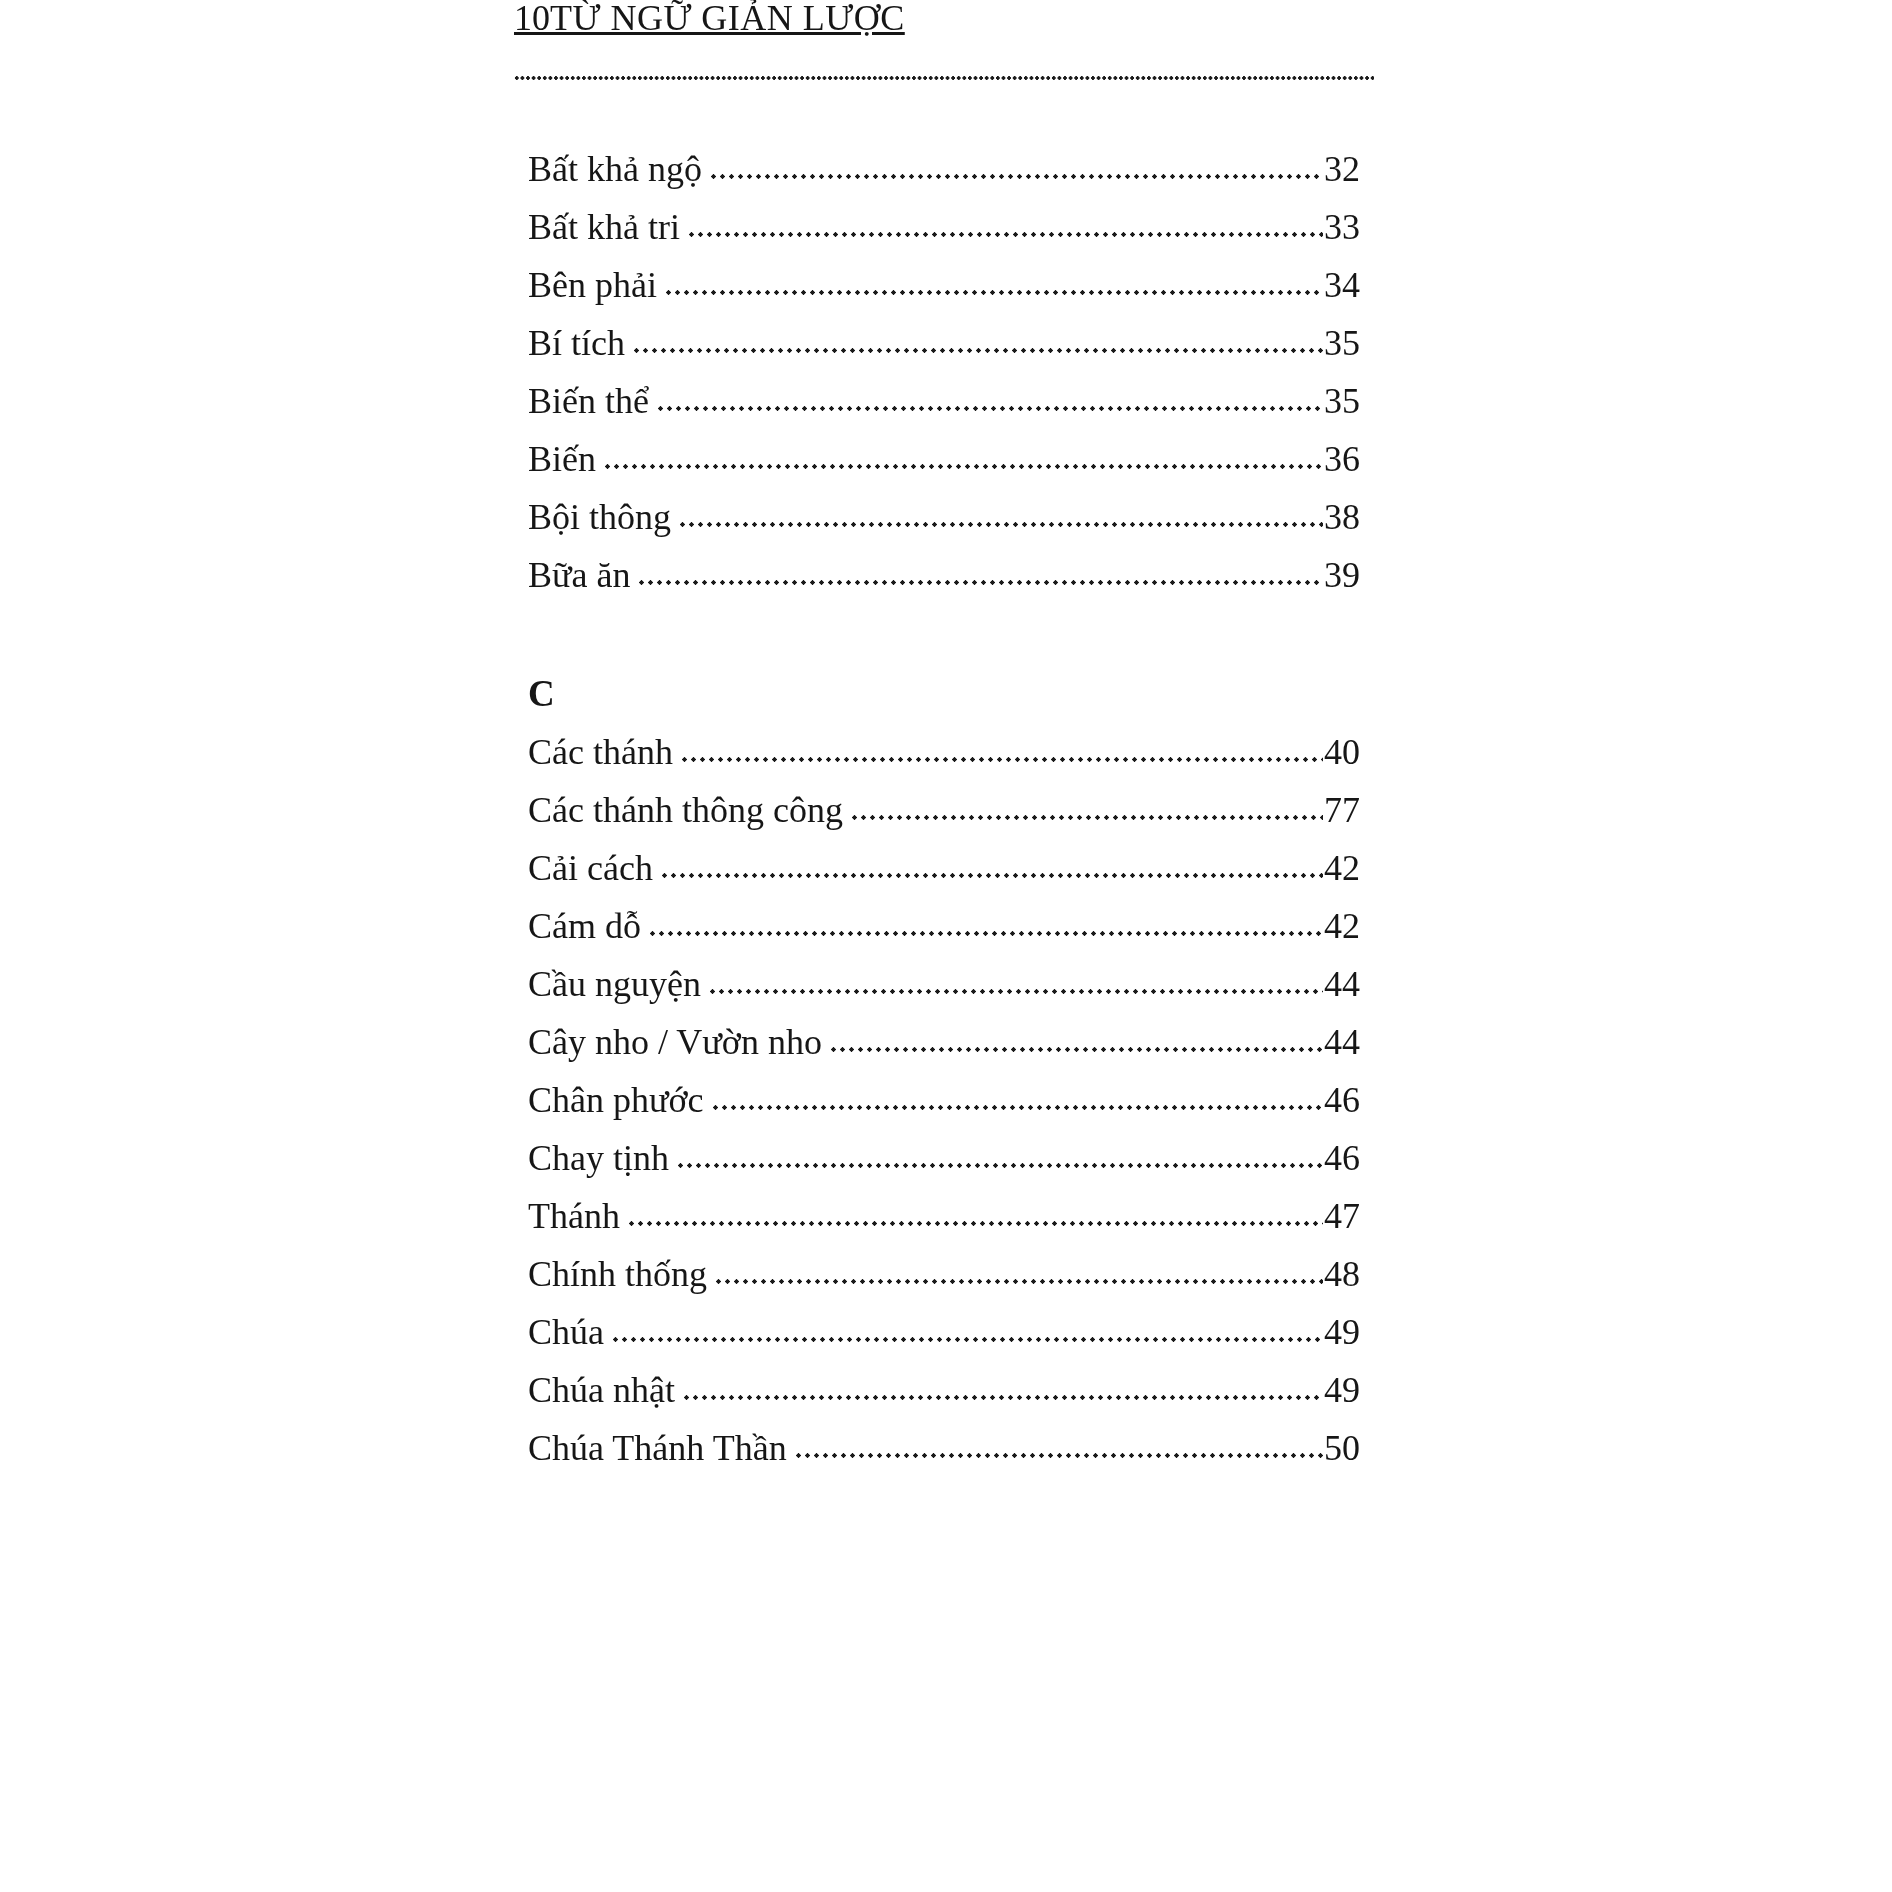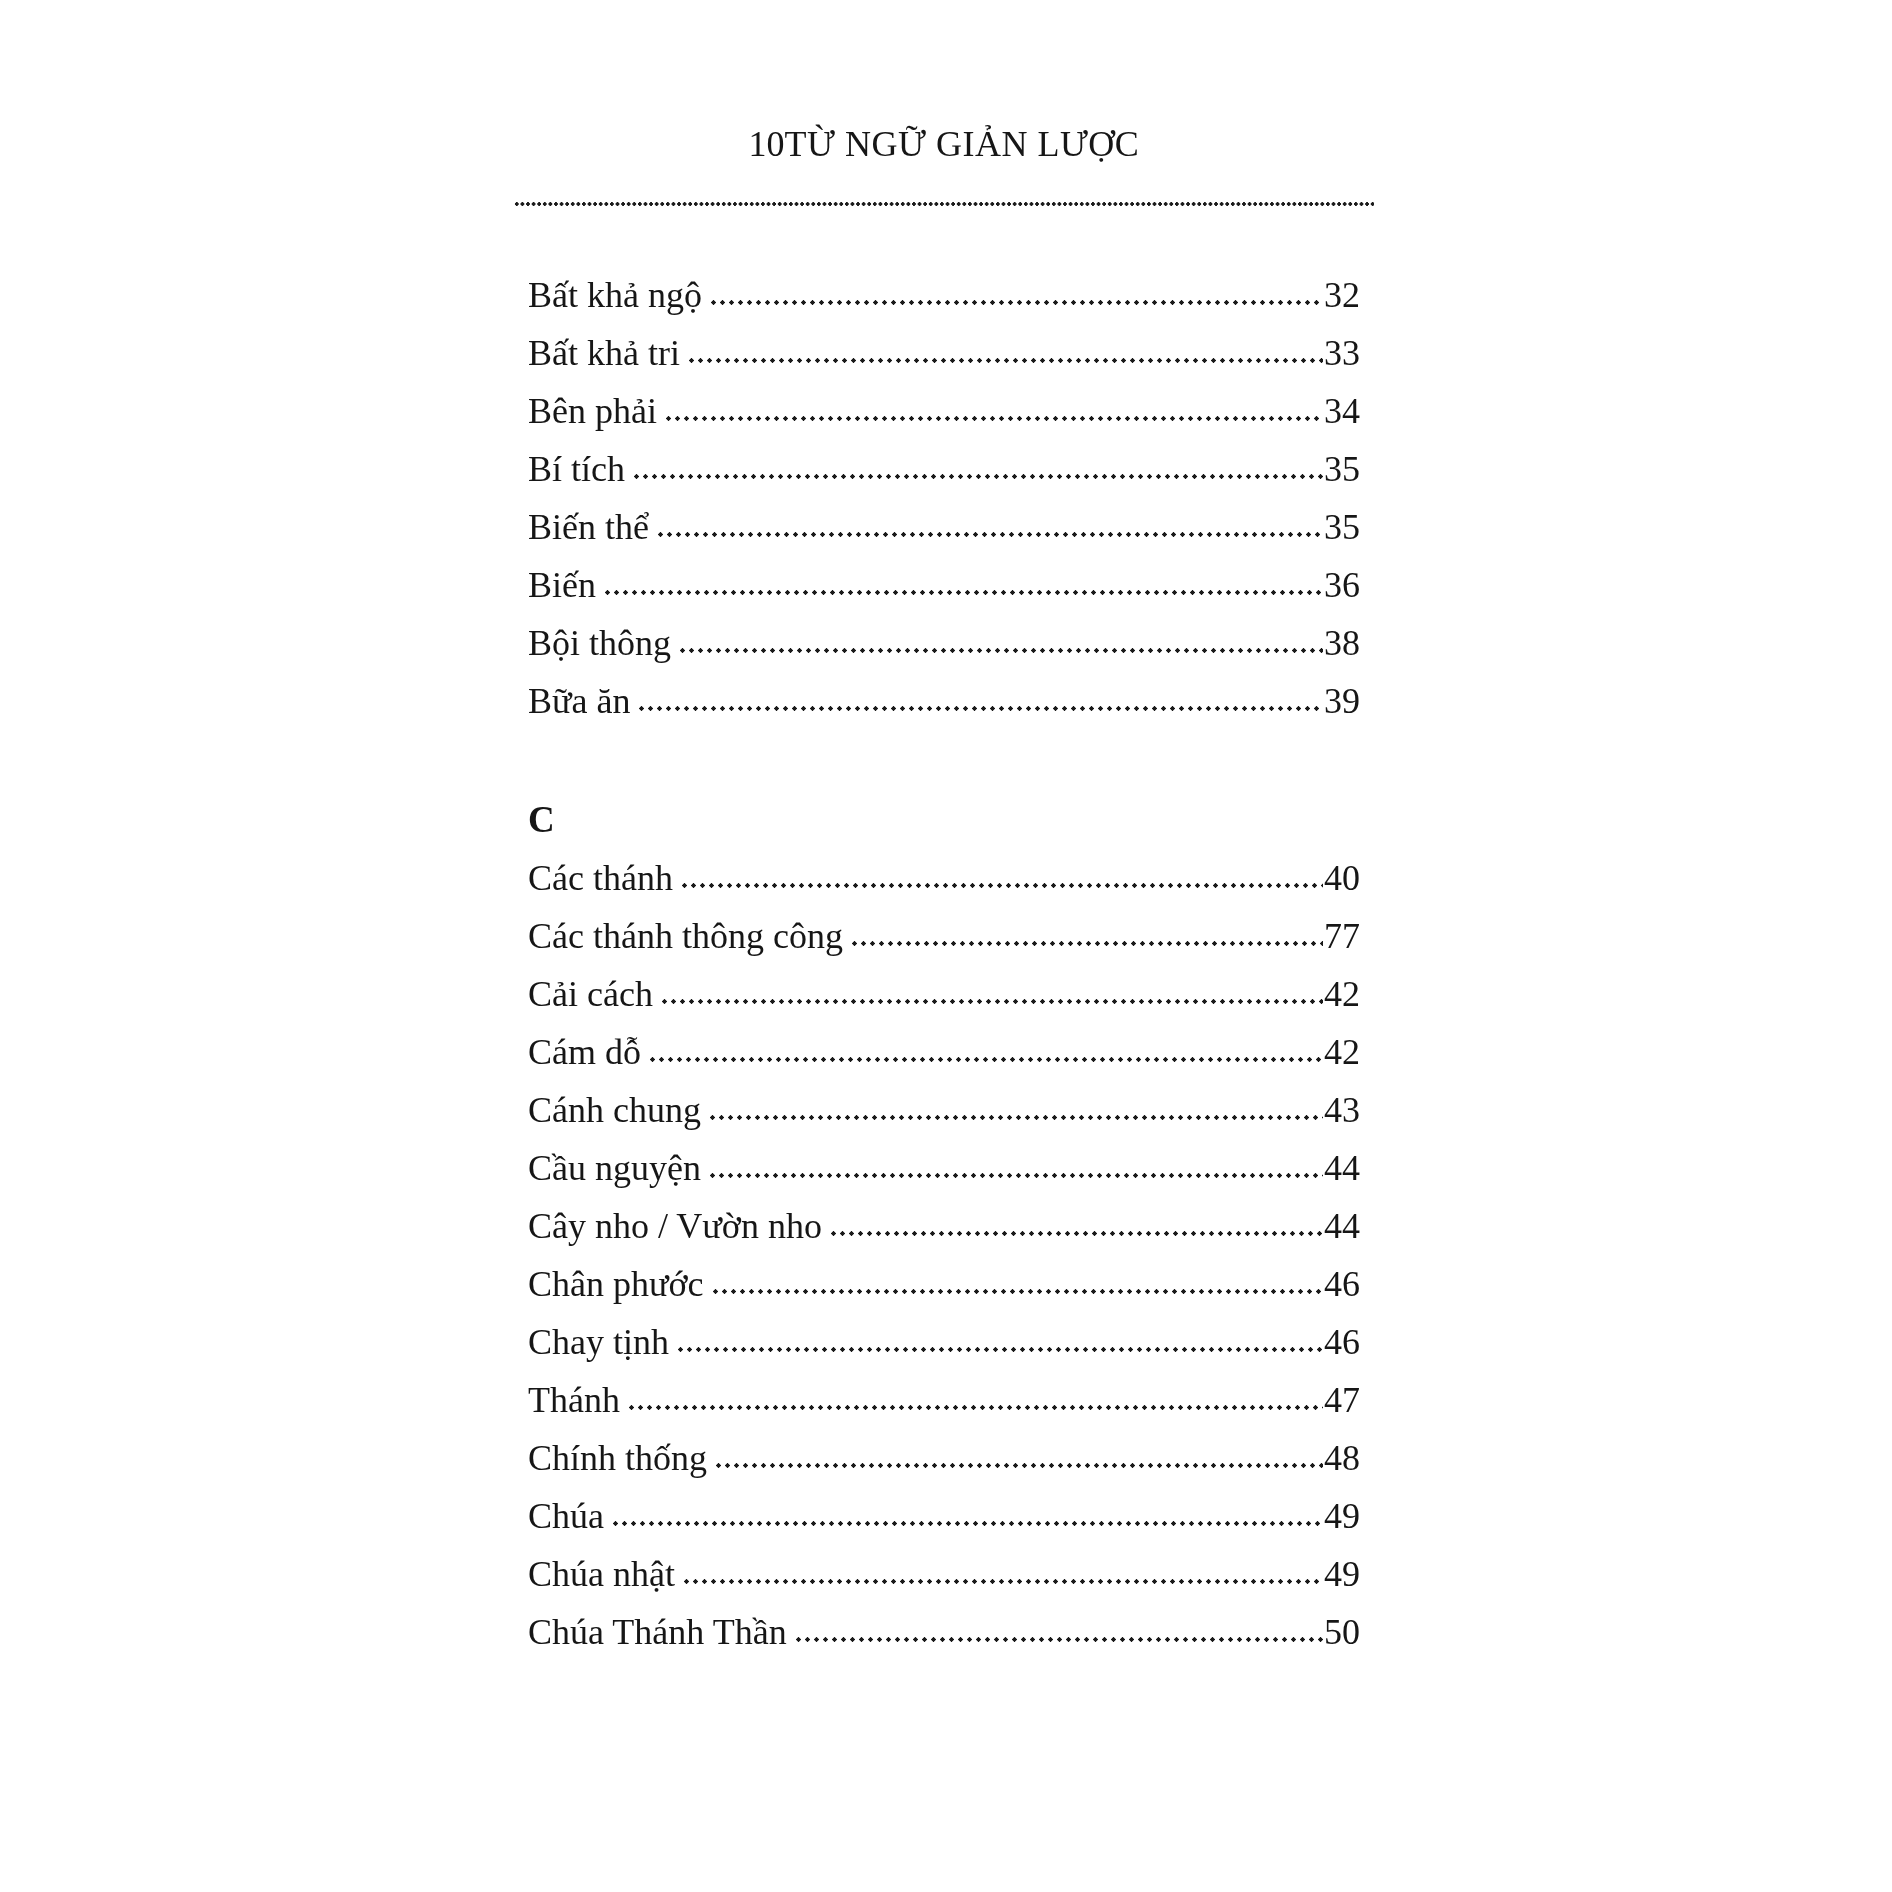--- a/index.html
+++ b/index.html
@@ -12,26 +12,26 @@
     color: #161616;
     overflow: hidden;
   }
   .content {
     position: absolute;
     left: 514px;
     top: 0;
     width: 860px;
   }
   .running-head {
-    margin-top: 126px;
     display: flex;
-    justify-content: center;
+    justify-content: flex-start;
     align-items: baseline;
     font-size: 36px;
     line-height: 1;
+    text-decoration: underline;
   }
   .running-head .title {
     letter-spacing: 0.5px;
   }
   .head-rule {
     margin-top: 39px;
     height: 6px;
     background-image: radial-gradient(circle, #1c1c1c 1.6px, transparent 1.9px);
     background-size: 5.6px 6px;
     background-repeat: repeat-x;
@@ -138,25 +138,20 @@
     <span class="lbl">Cải cách</span>
     <span class="dots"></span>
     <span class="pg">42</span>
   </div>
           <div class="row">
     <span class="lbl">Cám dỗ</span>
     <span class="dots"></span>
     <span class="pg">42</span>
   </div>
           <div class="row">
-    <span class="lbl">Cánh chung</span>
-    <span class="dots"></span>
-    <span class="pg">43</span>
-  </div>
-          <div class="row">
     <span class="lbl">Cầu nguyện</span>
     <span class="dots"></span>
     <span class="pg">44</span>
   </div>
           <div class="row">
     <span class="lbl">Cây nho / Vườn nho</span>
     <span class="dots"></span>
     <span class="pg">44</span>
   </div>
           <div class="row">

